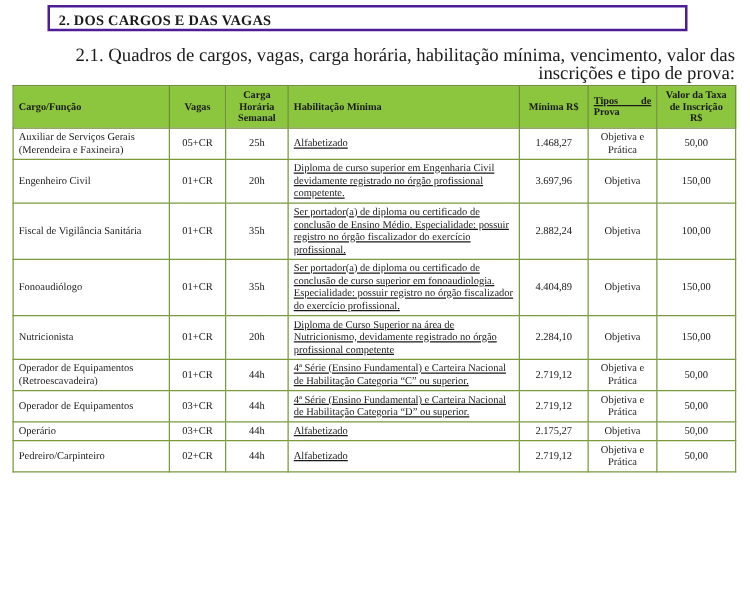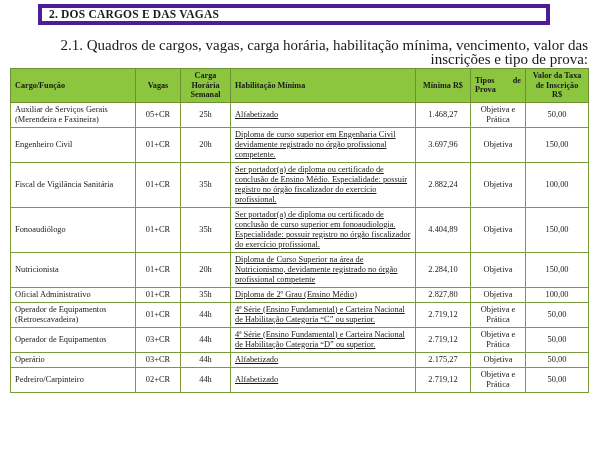--- a/index.html
+++ b/index.html
@@ -21,25 +21,25 @@
     height: 472px;
   }
 
   
   .title-box {
     position: absolute;
     left: 38px;
     top: 4px;
     width: 512px;
     height: 21px;
-    border: 4px solid #4c1d95;
+    border: 2px solid #4c1d95;
     box-sizing: border-box;
     background: #ffffff;
     display: flex;
-    align-items: flex-start;
+    align-items: flex-end;
   }
   .title-box .title-text {
     font-weight: bold;
     font-size: 11.5px;
     letter-spacing: 0.2px;
     padding-left: 7px;
     white-space: nowrap;
   }
 
   
@@ -72,21 +72,21 @@
   }
   table.cargos thead th {
     background: #8CC63F;
     font-weight: bold;
     font-size: 8.2px;
     line-height: 9.5px;
     border-color: #6f8f34;
   }
   .th-left   { text-align: left; }
   .th-center { text-align: center; margin-left: 16px; }
-  .th-just   { text-align: justify; text-align-last: justify; }
+  .th-just   { text-align: justify; text-align-last: justify; text-decoration: underline; }
 
   td.c-cargo { text-align: left;   line-height: 10px; }
   td.c-vagas { text-align: center; }
   td.c-carga { text-align: center; }
   td.c-hab   { text-align: left;   line-height: 10px; text-decoration: underline; }
   td.c-sal   { text-align: center; }
   td.c-tipo  { text-align: center; line-height: 10px; }
   td.c-taxa  { text-align: center; }
 
   
@@ -173,29 +173,20 @@
         <tr>
           <td class="c-cargo">Nutricionista</td>
           <td class="c-vagas">01+CR</td>
           <td class="c-carga">20h</td>
           <td class="c-hab">Diploma de Curso Superior na área de Nutricionismo, devidamente registrado no órgão profissional competente</td>
           <td class="c-sal">2.284,10</td>
           <td class="c-tipo">Objetiva</td>
           <td class="c-taxa">150,00</td>
         </tr>
         <tr>
-          <td class="c-cargo">Oficial Administrativo</td>
-          <td class="c-vagas">01+CR</td>
-          <td class="c-carga">35h</td>
-          <td class="c-hab">Diploma de 2º Grau (Ensino Médio)</td>
-          <td class="c-sal">2.827,80</td>
-          <td class="c-tipo">Objetiva</td>
-          <td class="c-taxa">100,00</td>
-        </tr>
-        <tr>
           <td class="c-cargo">Operador de Equipamentos (Retroescavadeira)</td>
           <td class="c-vagas">01+CR</td>
           <td class="c-carga">44h</td>
           <td class="c-hab">4ª Série (Ensino Fundamental) e Carteira Nacional de Habilitação Categoria “C” ou superior.</td>
           <td class="c-sal">2.719,12</td>
           <td class="c-tipo">Objetiva e Prática</td>
           <td class="c-taxa">50,00</td>
         </tr>
         <tr>
           <td class="c-cargo">Operador de Equipamentos</td>

